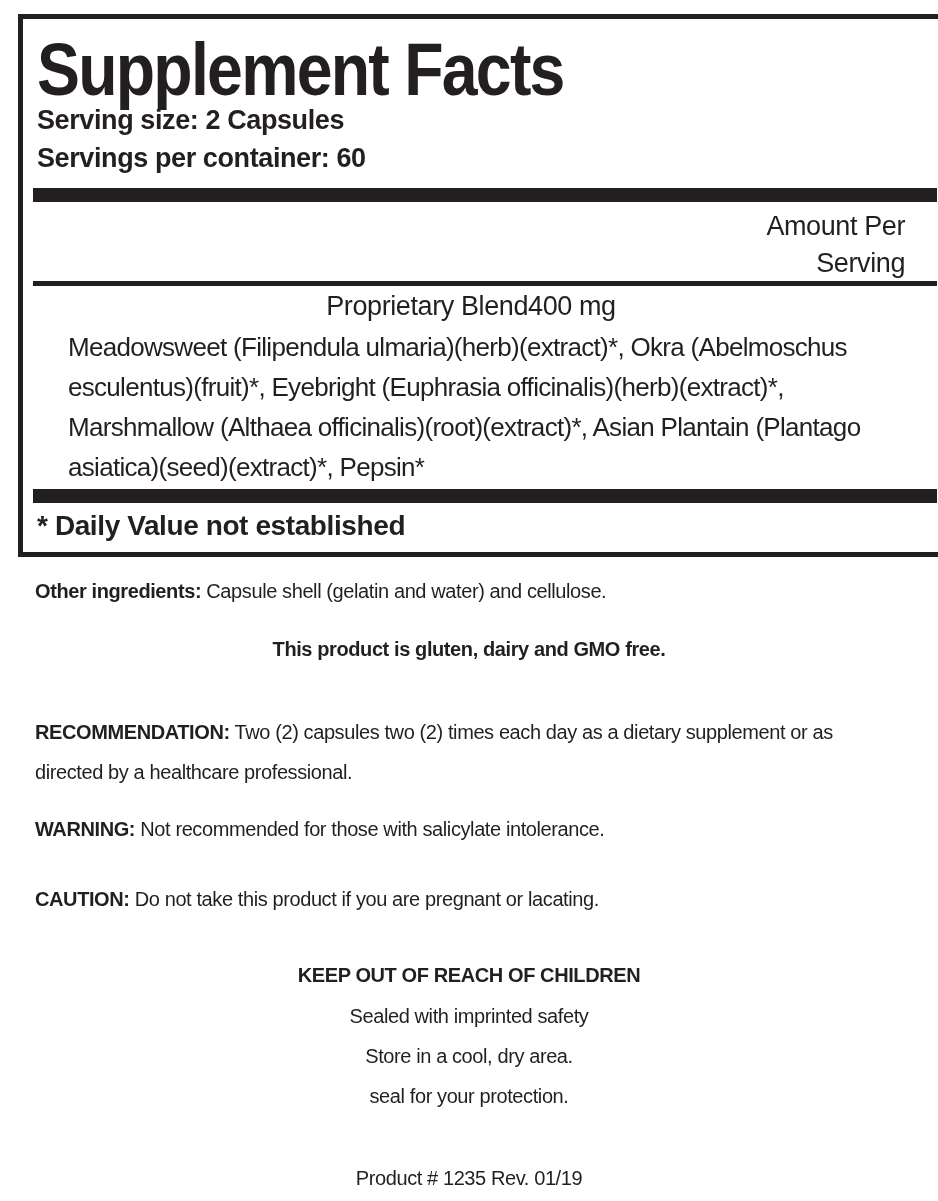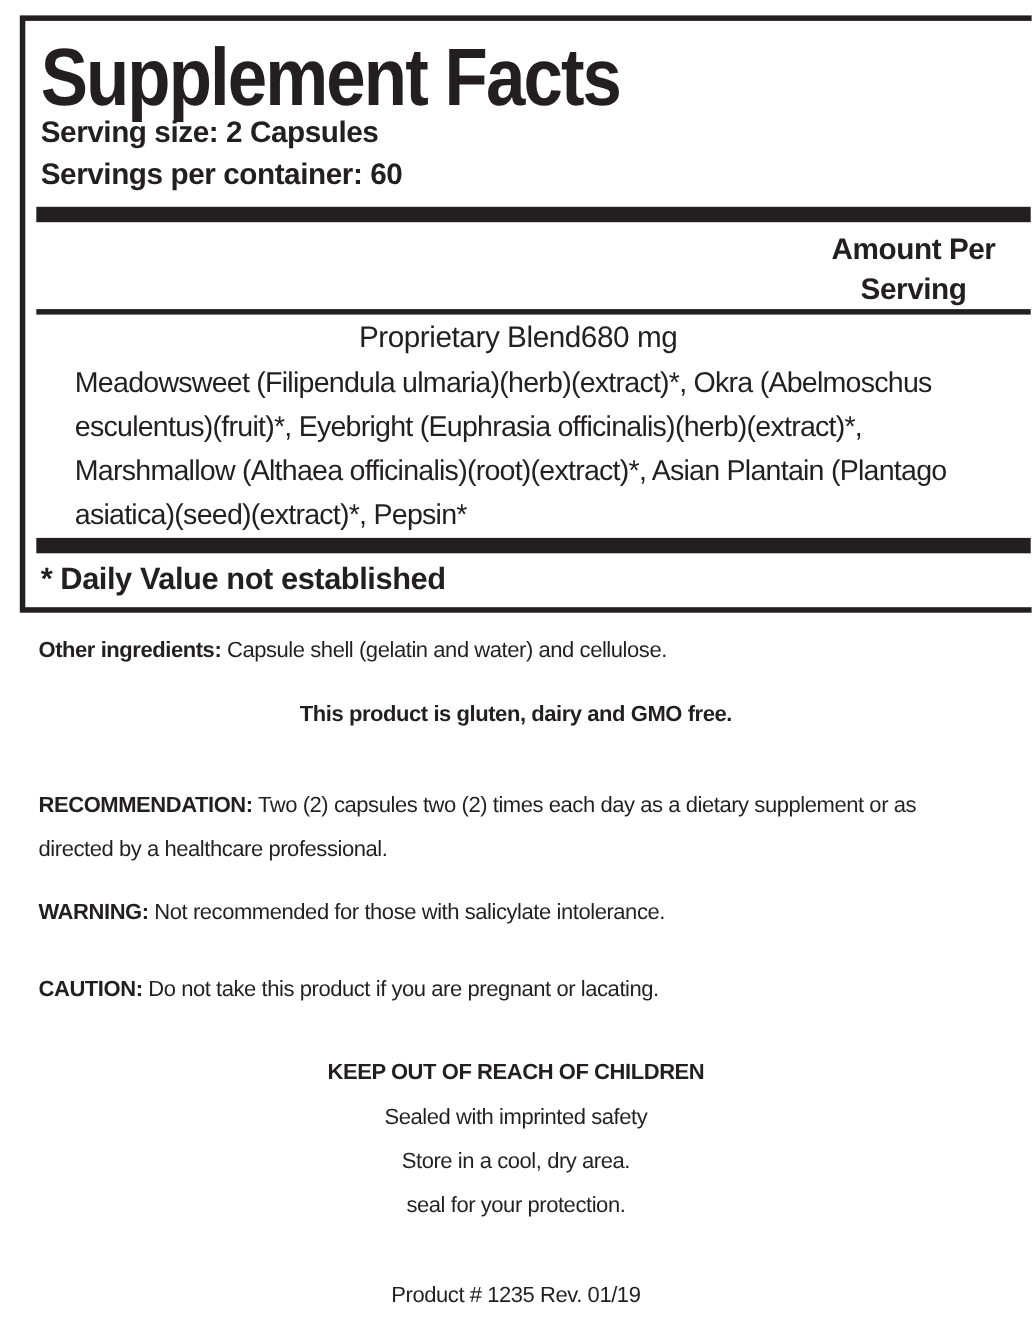--- a/index.html
+++ b/index.html
@@ -44,23 +44,23 @@
     position: absolute;
     left: 10px; right: 10px;
     height: 14px;
     background: #231f20;
   }
   .bar-top { top: 169px; }
   .bar-bottom { top: 470px; }
   .amount-header {
     position: absolute;
     right: 42px; top: 189px;
-    text-align: center;
+    text-align: right;
     font-size: 27px;
-    font-weight: bold;
+    font-weight: normal;
     line-height: 37px;
     letter-spacing: -0.4px;
   }
   .header-rule {
     position: absolute;
     left: 10px; right: 10px;
     top: 262px;
     height: 5px;
     background: #231f20;
   }
@@ -120,21 +120,21 @@
 
     <div class="amount-header">
       <div>Amount Per</div>
       <div>Serving</div>
     </div>
 
     <div class="header-rule"></div>
 
     <div class="blend-row">
       <span>Proprietary Blend</span>
-      <span>680 mg</span>
+      <span>400 mg</span>
     </div>
 
     <p class="ingredients">Meadowsweet (Filipendula ulmaria)(herb)(extract)*, Okra (Abelmoschus esculentus)(fruit)*, Eyebright (Euphrasia officinalis)(herb)(extract)*, Marshmallow (Althaea officinalis)(root)(extract)*, Asian Plantain (Plantago asiatica)(seed)(extract)*, Pepsin*</p>
 
     <div class="bar bar-bottom"></div>
 
     <div class="dv-note">* Daily Value not established</div>
   </div>
 
   <p class="body-text left-col other-ing"><strong>Other ingredients:</strong> <span>Capsule shell (gelatin and water) and cellulose.</span></p>

